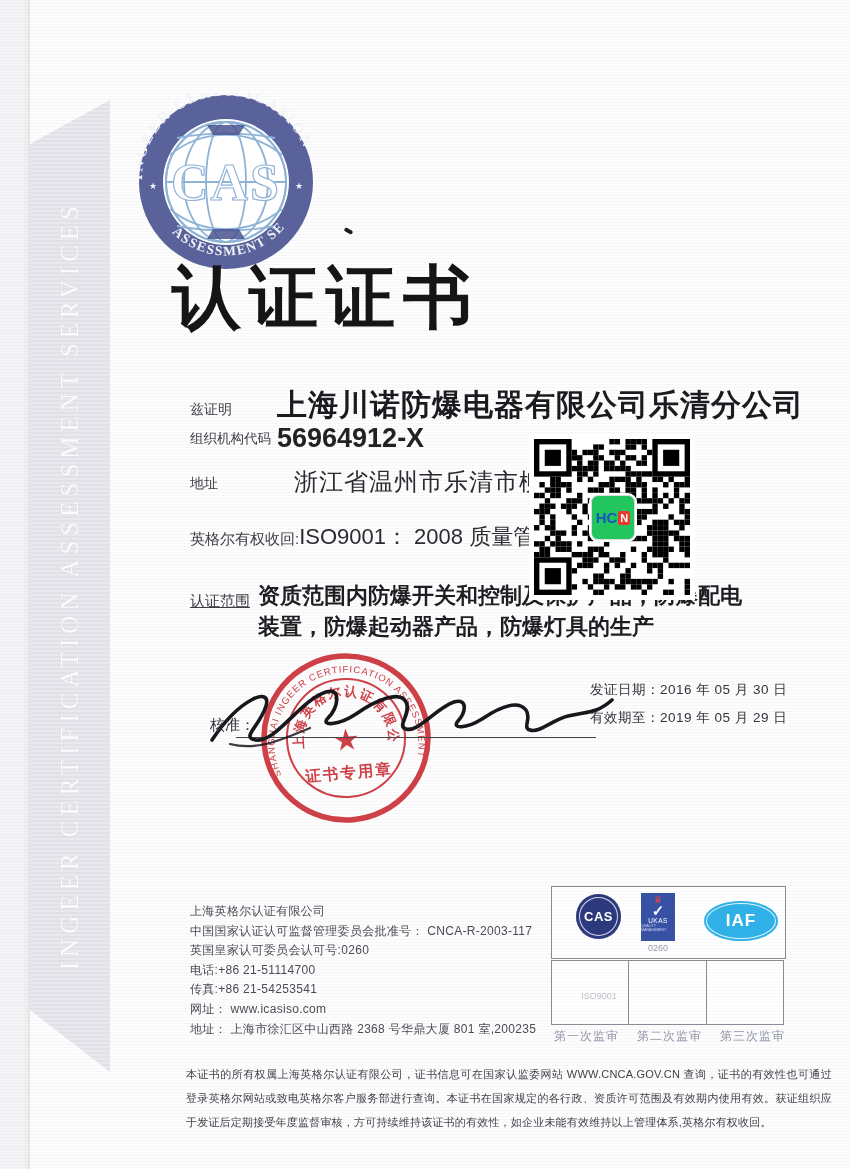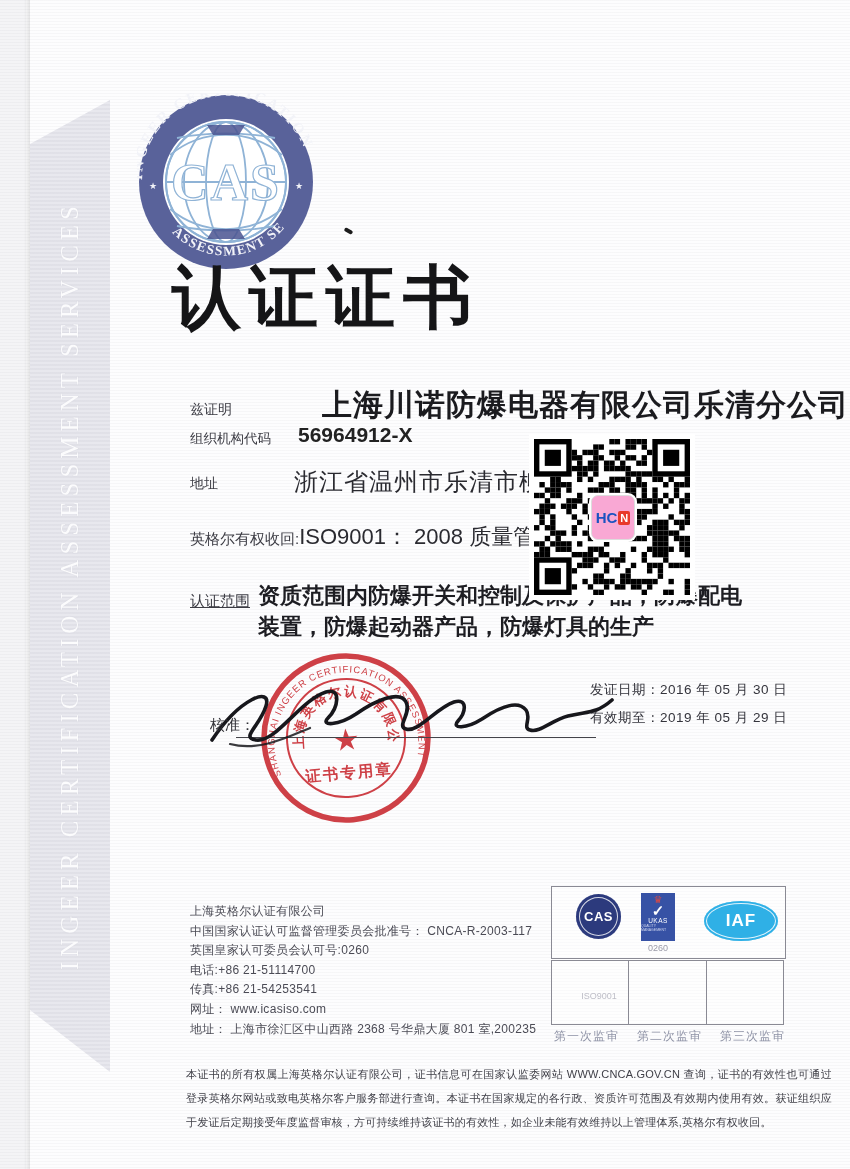--- a/index.html
+++ b/index.html
@@ -30,36 +30,36 @@
   }
   .edge-shadow{left:24px;top:0;width:6px;height:1169px;background:linear-gradient(90deg,rgba(0,0,0,0) ,rgba(0,0,0,.10));}
   
   .title{
     left:172px;top:252px;font-size:69px;font-weight:bold;letter-spacing:8px;color:#151517;
     font-family:"Liberation Sans", sans-serif;
   }
   .label{color:#3c3c44;}
   .cert-no{left:190px;top:348px;font-size:17px;color:#3c3c44;letter-spacing:.5px;}
   .certify-label{left:190px;top:401px;font-size:14px;}
-  .company{left:277px;top:385px;font-size:30px;font-weight:bold;color:#1b1b1f;letter-spacing:1px;margin-left:45px;}
+  .company{left:277px;top:385px;font-size:30px;font-weight:bold;color:#1b1b1f;letter-spacing:1px;}
   .orgcode-label{left:190px;top:430px;font-size:13.5px;}
-  .orgcode{left:277px;top:423px;font-size:21px;font-weight:bold;color:#222;margin-left:21px;}
+  .orgcode{left:277px;top:423px;font-size:27px;font-weight:bold;color:#222;}
   .addr-label{left:190px;top:475px;font-size:14px;text-align:right;}
   .addr{left:294px;top:466px;font-size:24px;color:#2a2a30;letter-spacing:1px;}
   .std-line{left:190px;top:522px;}
   .std-label{font-size:15px;color:#3c3c44;}
   .std-value{font-size:22px;color:#2a2a30;}
   .scope-label{left:190px;top:592px;font-size:15px;text-decoration:underline;}
   .scope{left:258px;top:580px;width:540px;font-size:22px;font-weight:bold;line-height:31px;color:#1d1d22;}
   .dates{left:590px;top:676px;font-size:13.5px;color:#34343c;line-height:28px;letter-spacing:.5px;}
   .approve-label{left:190px;top:716px;font-size:15px;color:#2e2e34;margin-left:20px;}
   
   .qr-wrap{left:529px;top:434px;width:166px;height:166px;background:#fff;}
   .qr-logo{
-    position:absolute;left:62px;top:61px;width:42px;height:43px;background:#f9a8d4;border:1px solid #ddd;
+    position:absolute;left:62px;top:61px;width:42px;height:43px;background:#22c55e;border:1px solid #ddd;
     border-radius:7px;display:flex;align-items:center;justify-content:center;gap:1px;
     box-shadow:0 0 0 2px #fff;
   }
   .qr-logo .hc{font-size:15px;font-weight:bold;color:#1a53c0;letter-spacing:0;}
   .qr-logo .n{font-size:11px;font-weight:bold;color:#fff;background:#e8392b;padding:1px 2px;border-radius:2px;}
   
   .footer-info{left:190px;top:902px;font-size:12px;line-height:19.6px;color:#4b4b55;letter-spacing:.3px;}
   
   .marks-box{left:551px;top:886px;width:233px;height:71px;border:1px solid #8a8a94;background:rgba(255,255,255,.4);}
   .mini-cas{position:absolute;left:24px;top:7px;width:45px;height:45px;border-radius:50%;background:#2c3a7d;display:flex;align-items:center;justify-content:center;box-shadow:inset 0 0 0 3px #2c3a7d, inset 0 0 0 4px rgba(255,255,255,.8);}

